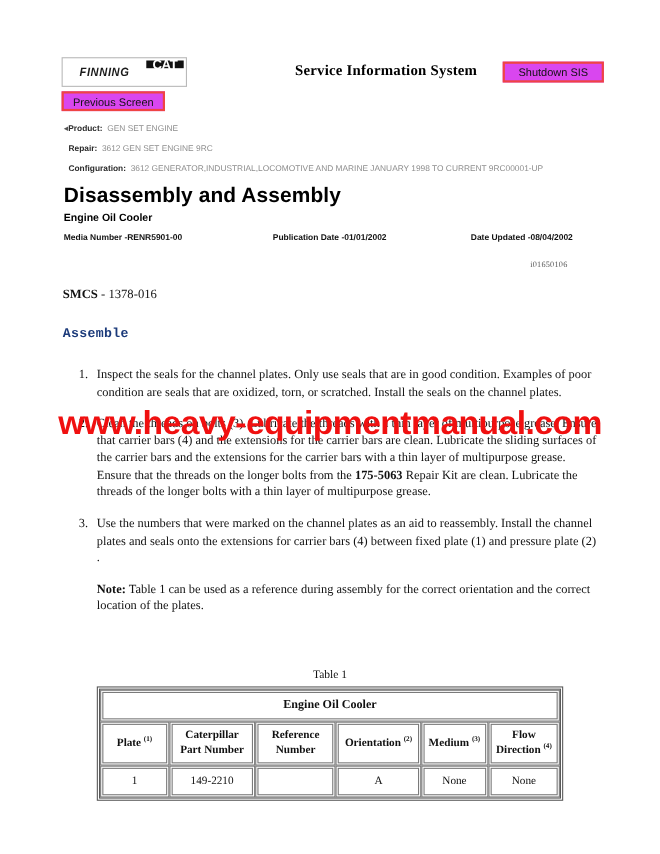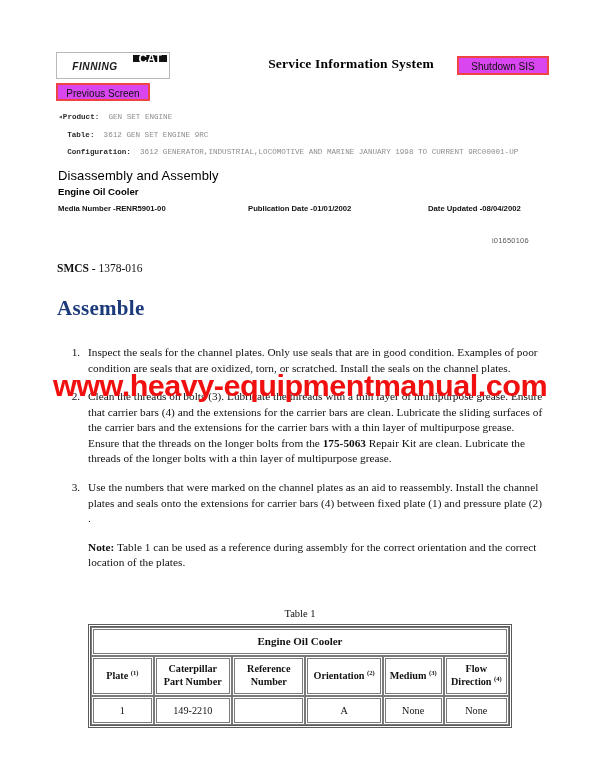--- a/index.html
+++ b/index.html
@@ -109,21 +109,21 @@
     width: 94px;
     height: 18px;
   }
 
   
   .meta {
     position: absolute;
     left: 58px;
     top: 113px;
     width: 492px;
-    font-family: Liberation Mono, monospace;
+    font-family: Liberation Sans, sans-serif;
     font-size: 7.6px;
     color: #8d8d8d;
     line-height: 1.0;
   }
   .meta-row { margin-bottom: 10px; white-space: nowrap; }
   .meta-row b {
     color: #2b2b2b;
     font-weight: bold;
   }
   .meta-arrow {
@@ -134,22 +134,22 @@
 
   
   .docinfo {
     position: absolute;
     left: 58px;
     top: 168px;
     width: 492px;
     font-family: "Liberation Sans", sans-serif;
   }
   .doc-h1 {
-    font-size: 13px;
-    font-weight: normal;
+    font-size: 19px;
+    font-weight: bold;
     color: #000;
     margin: 0 0 3px 0;
     letter-spacing: 0.1px;
   }
   .doc-h2 {
     font-size: 9.6px;
     font-weight: bold;
     color: #000;
     margin: 0 0 7px 0;
   }
@@ -160,23 +160,23 @@
     font-weight: bold;
     color: #111;
   }
   .doc-dates span { position: absolute; top: 0; white-space: nowrap; }
   .dd-media { left: 0; }
   .dd-pub   { left: 190px; }
   .dd-upd   { left: 370px; }
 
   .docid {
     position: absolute;
-    left: 492px;
+    left: 482px;
     top: 236px;
-    font-family: Liberation Sans, sans-serif;
+    font-family: Liberation Serif, serif;
     font-size: 7.5px;
     color: #5a5a5a;
     letter-spacing: 0.2px;
   }
 
   
   .body-wrap {
     position: absolute;
     left: 57px;
     top: 262px;
@@ -191,22 +191,22 @@
     letter-spacing: 0.1px;
   }
   .smcs {
     font-family: "Liberation Serif", serif;
     font-size: 11.5px;
     color: #111;
     margin: 0 0 22px 0;
   }
   .smcs b { font-weight: bold; margin-top: 24px; }
   h2.sub-blue {
-    font-family: Liberation Serif, serif;
-    font-size: 21px;
+    font-family: Liberation Mono, monospace;
+    font-size: 12px;
     font-weight: bold;
     color: #1b3a7a;
     margin: 0 0 24px 0;
     letter-spacing: 0.3px;
   }
   .note {
     font-family: "Liberation Serif", serif;
     font-size: 11.3px;
     line-height: 1.38;
     color: #111;
@@ -318,21 +318,21 @@
     </div>
 
     <div class="sis-title">Service Information System</div>
 
     <div class="btn btn-shutdown">Shutdown SIS</div>
     <div class="btn btn-prev">Previous Screen</div>
   </div>
 
   <div class="meta">
     <div class="meta-row"><span class="meta-arrow">◂</span><b>Product:</b>&nbsp; <span>GEN SET ENGINE</span></div>
-    <div class="meta-row">&nbsp;&nbsp;<b>Table:</b>&nbsp; <span>3612 GEN SET ENGINE 9RC</span></div>
+    <div class="meta-row">&nbsp;&nbsp;<b>Repair:</b>&nbsp; <span>3612 GEN SET ENGINE 9RC</span></div>
     <div class="meta-row">&nbsp;&nbsp;<b>Configuration:</b>&nbsp; <span>3612 GENERATOR,INDUSTRIAL,LOCOMOTIVE AND MARINE JANUARY 1998 TO CURRENT 9RC00001-UP</span></div>
   </div>
 
   <div class="docinfo">
     <div class="doc-h1">Disassembly and Assembly</div>
     <div class="doc-h2">Engine Oil Cooler</div>
     <div class="doc-dates">
       <span class="dd-media">Media Number -RENR5901-00</span>
       <span class="dd-pub">Publication Date -01/01/2002</span>
       <span class="dd-upd">Date Updated -08/04/2002</span>

